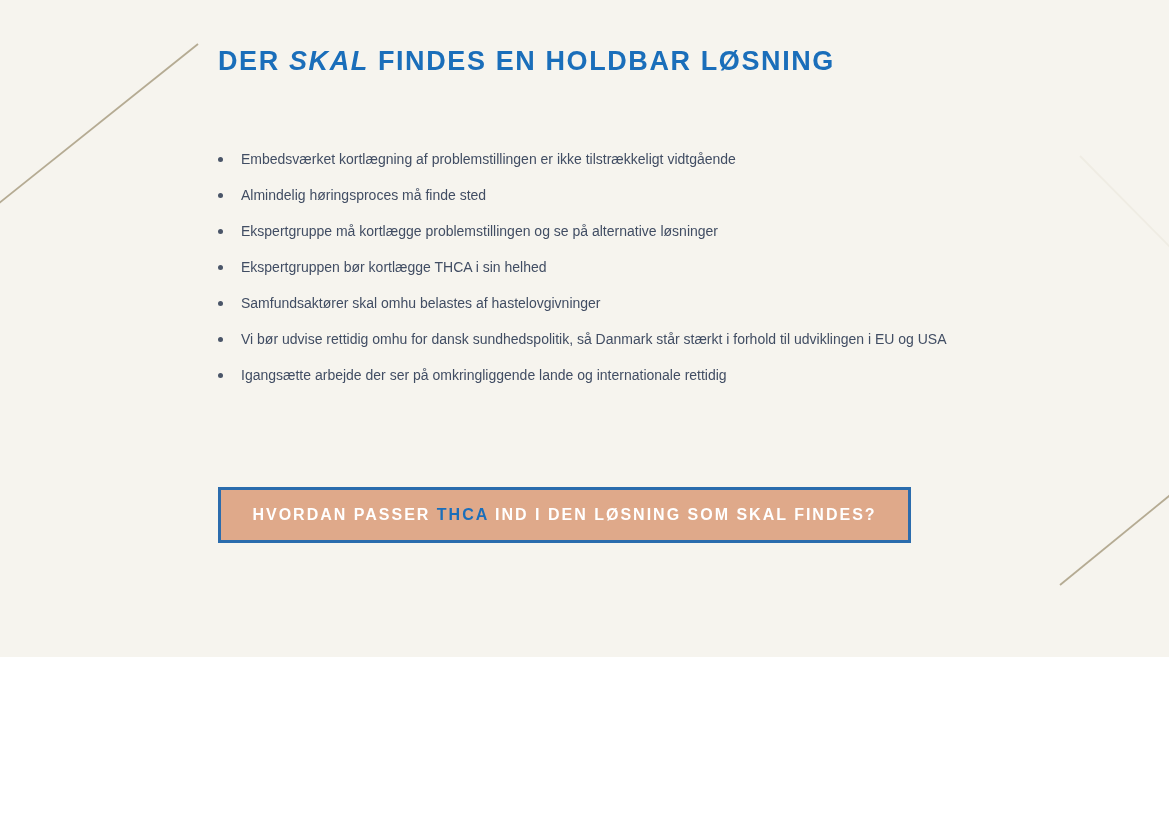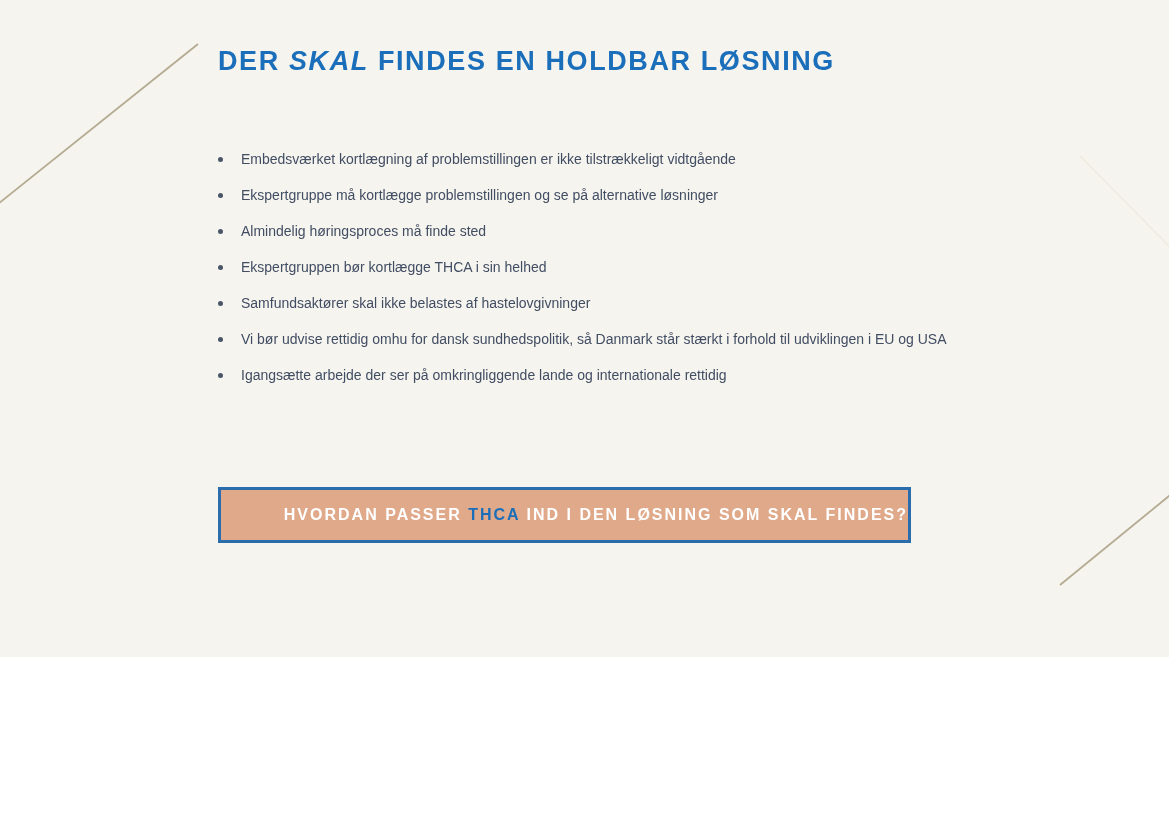--- a/index.html
+++ b/index.html
@@ -30,21 +30,21 @@
   }
   .bullet-dot {
     position:absolute; left:1px; top:10px;
     width:5px; height:5px; border-radius:50%;
     background:#4a5568;
   }
   .banner {
     position:absolute; left:218px; top:487px;
     width:693px; height:56px;
     background:#dfa98a; border:3px solid #2b6cad;
-    display:flex; align-items:center; justify-content:flex-end;
+    display:flex; align-items:center; justify-content:center;
   }
   .banner-text {
     font-size:16px; font-weight:bold; letter-spacing:2px;
     color:#ffffff; white-space:nowrap;
   }
   .banner-text .hl { color:#1a6eba; }
   .lower-area { position:absolute; left:0; top:657px; width:1169px; height:170px; background:#ffffff; }
 </style>
 </head>
 <body>
@@ -63,36 +63,36 @@
 
     <ul class="bullets">
 
         <li class="bullet-item">
           <span class="bullet-dot"></span>
           <span>Embedsværket kortlægning af problemstillingen er ikke tilstrækkeligt vidtgående</span>
         </li>
 
         <li class="bullet-item">
           <span class="bullet-dot"></span>
-          <span>Ekspertgruppe må kortlægge problemstillingen og se på alternative løsninger</span>
+          <span>Almindelig høringsproces må finde sted</span>
         </li>
 
         <li class="bullet-item">
           <span class="bullet-dot"></span>
-          <span>Almindelig høringsproces må finde sted</span>
+          <span>Ekspertgruppe må kortlægge problemstillingen og se på alternative løsninger</span>
         </li>
 
         <li class="bullet-item">
           <span class="bullet-dot"></span>
           <span>Ekspertgruppen bør kortlægge THCA i sin helhed</span>
         </li>
 
         <li class="bullet-item">
           <span class="bullet-dot"></span>
-          <span>Samfundsaktører skal ikke belastes af hastelovgivninger</span>
+          <span>Samfundsaktører skal omhu belastes af hastelovgivninger</span>
         </li>
 
         <li class="bullet-item">
           <span class="bullet-dot"></span>
           <span>Vi bør udvise rettidig omhu for dansk sundhedspolitik, så Danmark står stærkt i forhold til udviklingen i EU og USA</span>
         </li>
 
         <li class="bullet-item">
           <span class="bullet-dot"></span>
           <span>Igangsætte arbejde der ser på omkringliggende lande og internationale rettidig</span>

